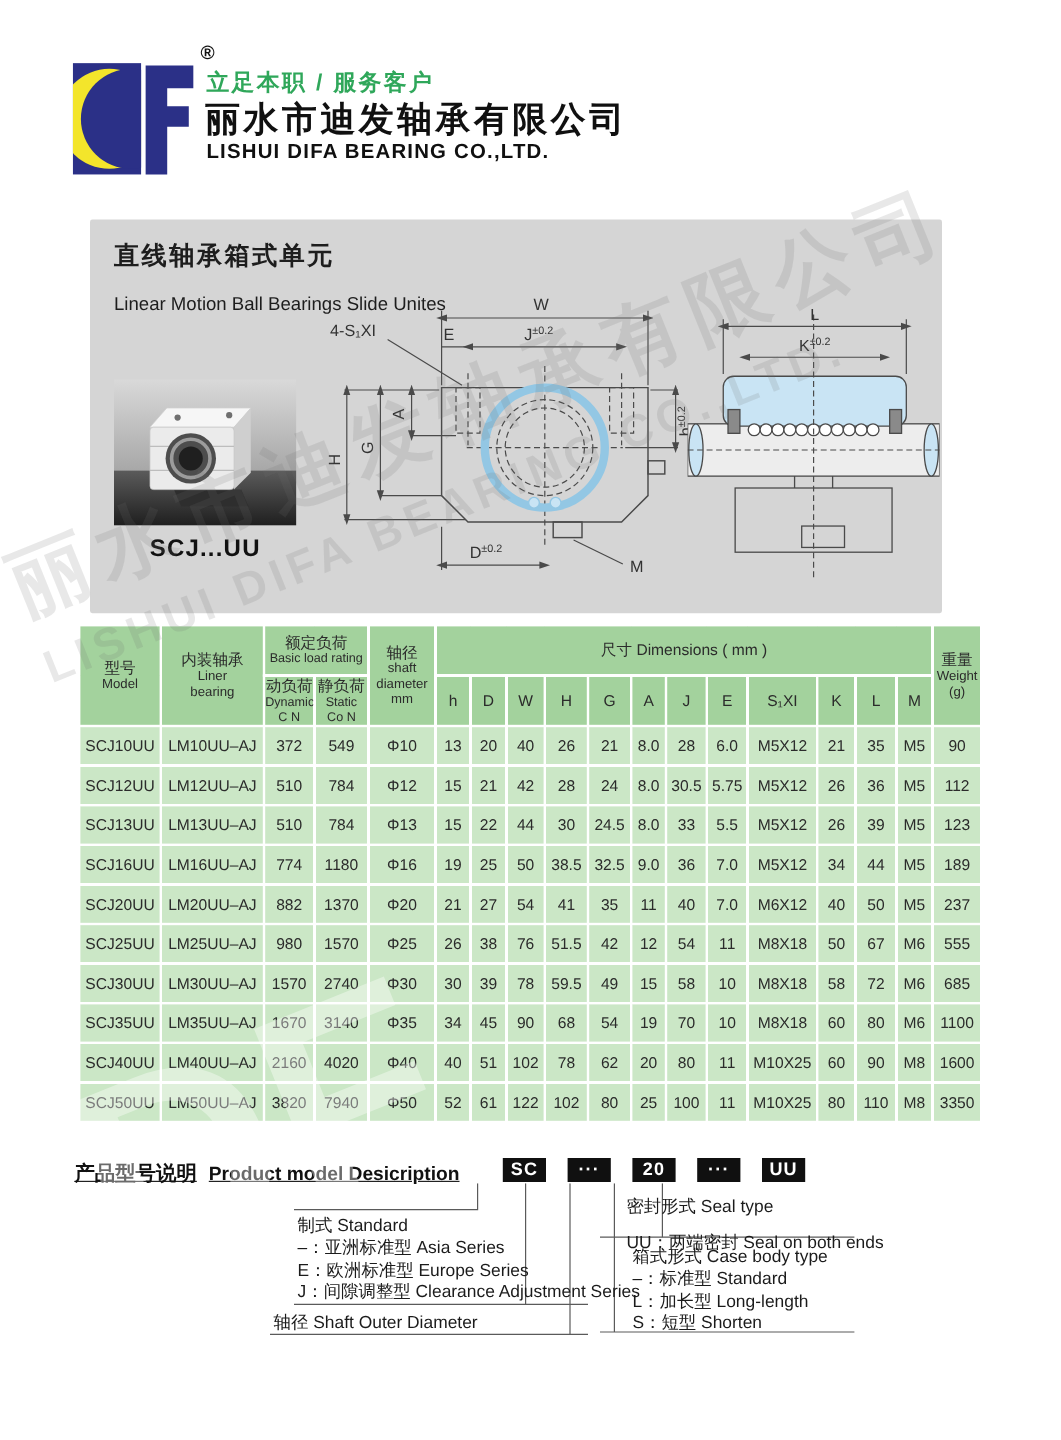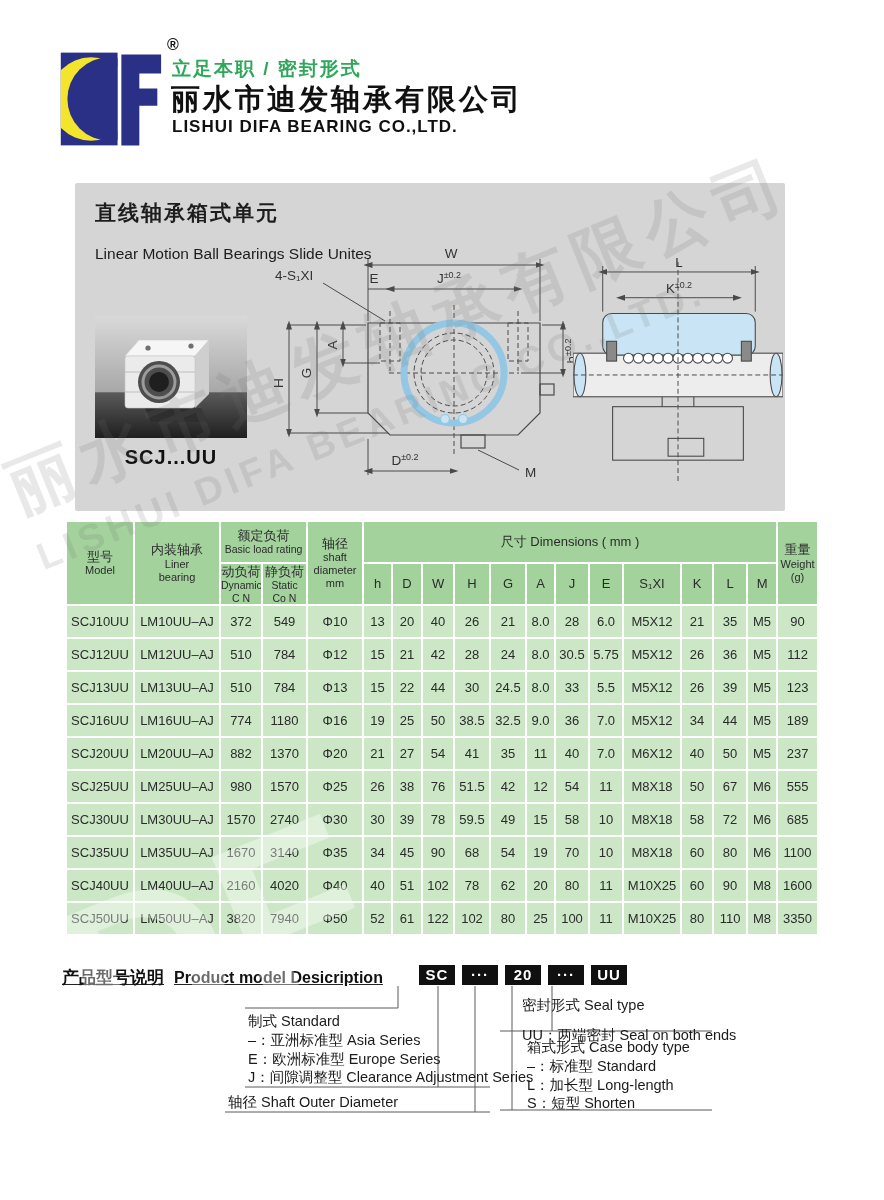--- a/index.html
+++ b/index.html
@@ -46,21 +46,21 @@
   .spec-table thead th{background:#a3d29d;font-weight:normal;line-height:1.18;}
   .spec-table tbody td{background:#cbe7c6;font-size:13px;height:31px;}
   .hr1 th{height:40px;} .hr2 th{height:40px;}
   .h-cn{font-size:13px;} .h-en{font-size:11px;} .h-sm{font-size:10.5px;}
   .dim-l{font-size:13px;}
 
   
   .md-title{position:absolute;left:62px;top:966px;z-index:10;text-decoration:underline;}
   .md-title .t-cn{font-size:17px;font-weight:bold;color:#111;}
   .md-title .t-en{font-size:16px;font-weight:bold;color:#111;margin-left:10px;}
-  #code-boxes{position:absolute;left:380px;top:965px;display:flex;gap:7px;z-index:10;padding-left:39px;}
+  #code-boxes{position:absolute;left:380px;top:965px;display:flex;gap:18px;z-index:10;padding-left:39px;}
   .code-box{display:inline-block;background:#101010;color:#fff;font-weight:bold;font-size:15px;
             min-width:24px;padding:1px 6px 2px;text-align:center;letter-spacing:1px;}
   .legend{position:absolute;font-size:14.5px;color:#1b1b1b;z-index:10;white-space:nowrap;}
   .legend-lines div{line-height:18.5px;}
   #connector-svg{position:absolute;left:0;top:986px;width:884px;height:145px;z-index:5;}
 </style>
 </head>
 <body>
 
 <div id="stage">
@@ -74,21 +74,21 @@
         </defs>
       <rect x="4" y="4" width="60" height="98" fill="#2b3087"></rect>
       <g clip-path="url(#lm)">
         <circle cx="36" cy="53" r="44" fill="#f3e52b"></circle>
         <circle cx="55" cy="53" r="44" fill="#2b3087"></circle>
       </g>
       <path d="M68,6 h42 v20 h-23 v16 h19 v18 h-19 v42 h-19 z" fill="#2b3087"></path>
     </svg>
   </div>
   <div class="reg-mark">®</div>
-  <div class="slogan">立足本职 / 密封形式</div>
+  <div class="slogan">立足本职 / 服务客户</div>
   <div class="company-cn">丽水市迪发轴承有限公司</div>
   <div class="company-en">LISHUI DIFA BEARING CO.,LTD.</div>
 
   <div class="panel">
     <div class="panel-title-cn">直线轴承箱式单元</div>
     <div class="panel-title-en">Linear Motion Ball Bearings Slide Unites</div>
 
     <svg class="photo-svg" viewBox="0 0 152 122">
       <defs>
         <linearGradient id="pg" x1="0" y1="0" x2="0" y2="1">

